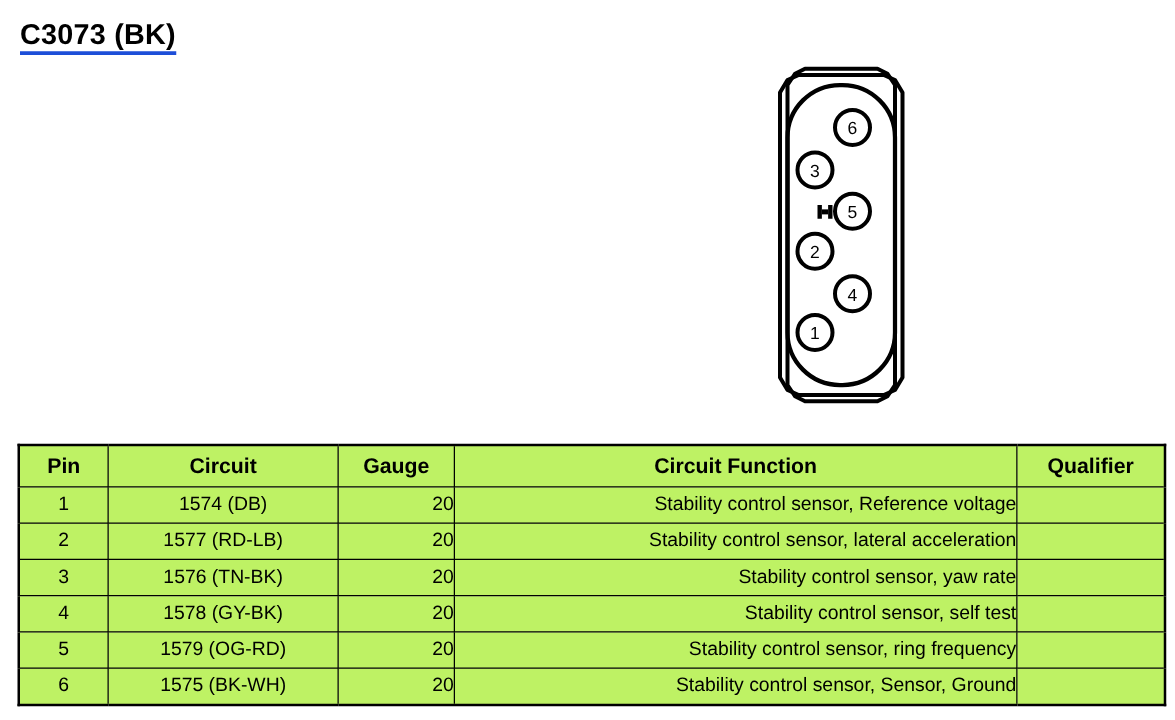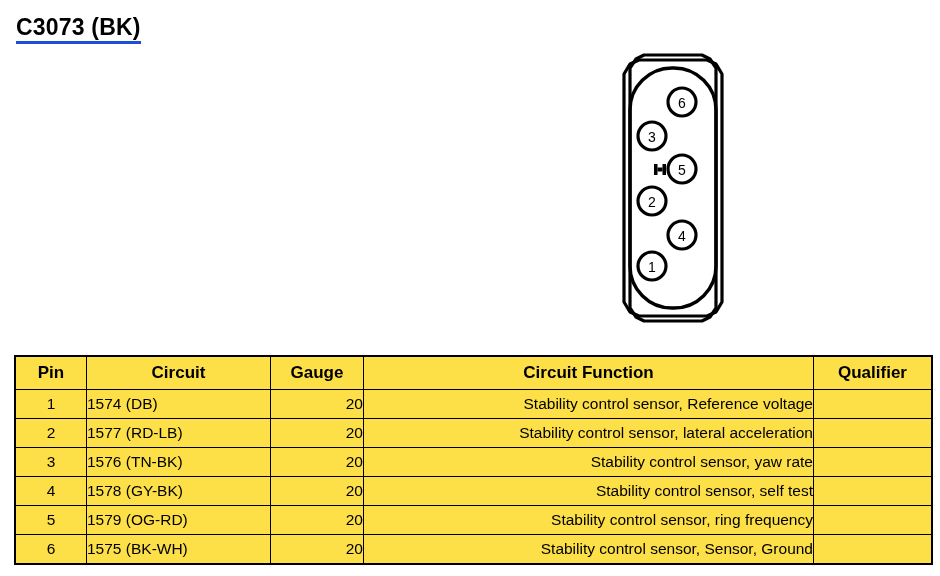--- a/index.html
+++ b/index.html
@@ -80,40 +80,40 @@
     background: #fff;
   }
   #pin-table td, #pin-table th {
     border: 1px solid #000;
     padding: 0;
     height: 28px;
     font-size: 15.5px;
     font-weight: normal;
     line-height: 28px;
     vertical-align: middle;
-    background: #fde047;
+    background: #bef264;
   }
   #pin-table thead th {
     font-weight: bold;
     font-size: 17px;
     text-align: center;
     height: 32px;
     line-height: 32px;
   }
   
   #pin-table {
     outline: none;
   }
   #pin-table .outer-top  { border-top-width: 2px; }
   #pin-table .outer-left { border-left-width: 2px; }
   #pin-table .outer-right{ border-right-width: 2px; }
   #pin-table .outer-bot  { border-bottom-width: 2px; }
 
   .col-pin       { width: 70px;  text-align: center; }
-  .col-circuit   { width: 183px; text-align: left; }
+  .col-circuit   { width: 183px; text-align: center; }
   .col-gauge     { width: 92px;  text-align: right; }
   .col-function  { width: 449px; text-align: right; }
   .col-qualifier { width: 117px; text-align: center; }
 
   .cell-function { padding-left: 7px; }
 </style>
 </head>
 <body>
 
 <div id="header-block">

